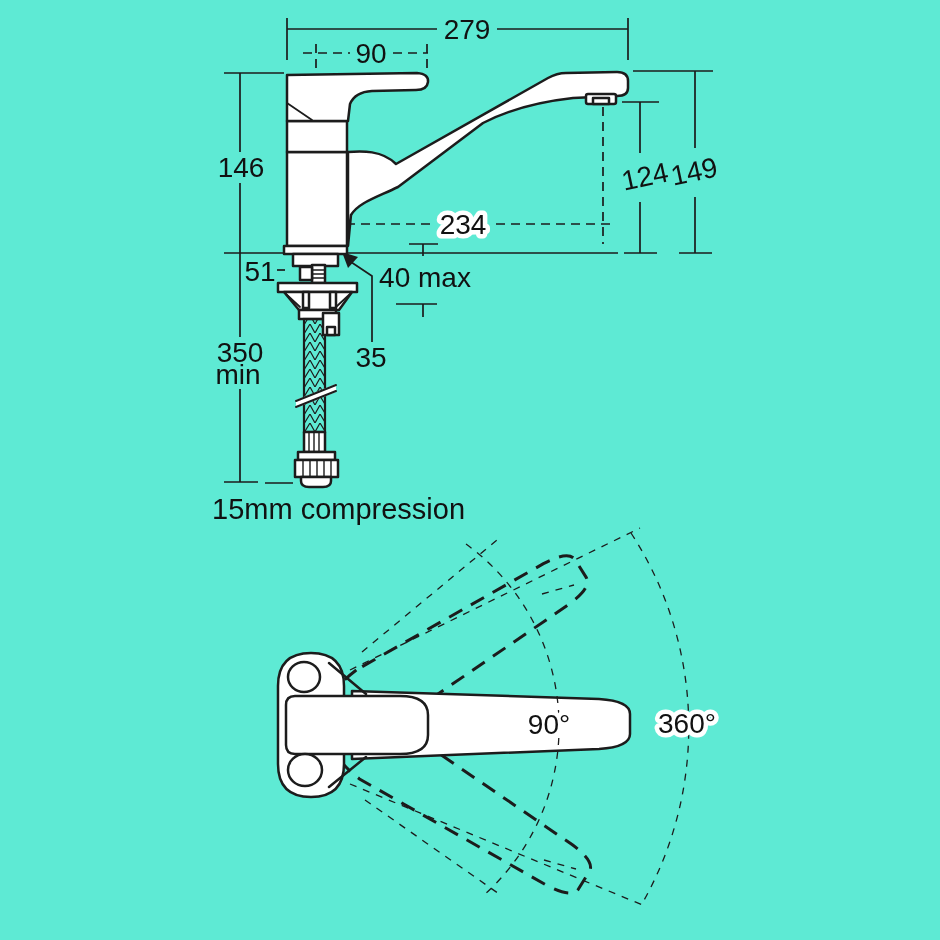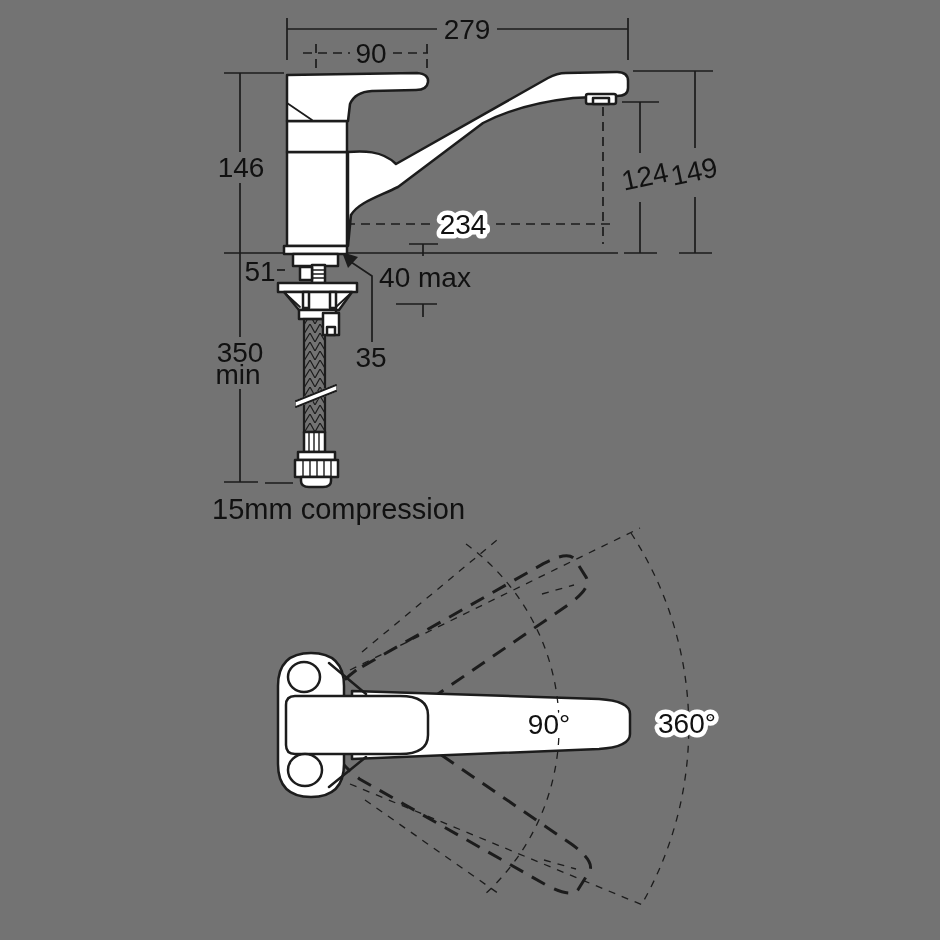--- a/index.html
+++ b/index.html
@@ -1,16 +1,16 @@
 <!DOCTYPE html>
 <html><head>
 <meta charset="utf-8">
 <style>
   html,body{margin:0;padding:0;background:#ffffff;}
-  .stage{position:relative;width:940px;height:940px;background:#737373;overflow:hidden;
+  .stage{position:relative;width:940px;height:940px;background:#5eead4;overflow:hidden;
          font-family:"Liberation Sans", sans-serif;}
   svg{position:absolute;left:0;top:0;}
   .ol{fill:#ffffff;stroke:#1c1c1c;stroke-width:2.5;stroke-linejoin:round;stroke-linecap:round;}
   .ln{fill:none;stroke:#1c1c1c;stroke-width:2.5;stroke-linejoin:round;stroke-linecap:round;}
   .dim{fill:none;stroke:#1c1c1c;stroke-width:1.7;stroke-linecap:butt;}
   .cdash{fill:none;stroke:#1c1c1c;stroke-width:1.7;stroke-dasharray:9 6;}
   .thin{fill:none;stroke:#1c1c1c;stroke-width:1.3;stroke-dasharray:7 7;}
   .thick{fill:none;stroke:#1c1c1c;stroke-width:3;stroke-dasharray:15 10;stroke-linecap:butt;}
   .txt{font-size:28px;fill:#111;}
   .txtBig{font-size:29px;fill:#111;}

